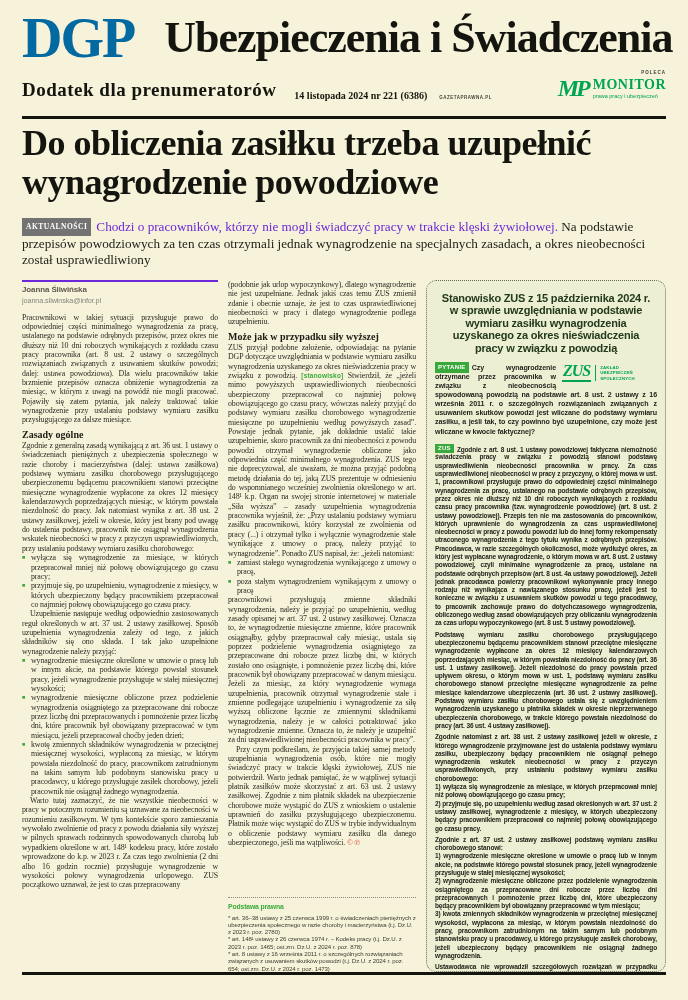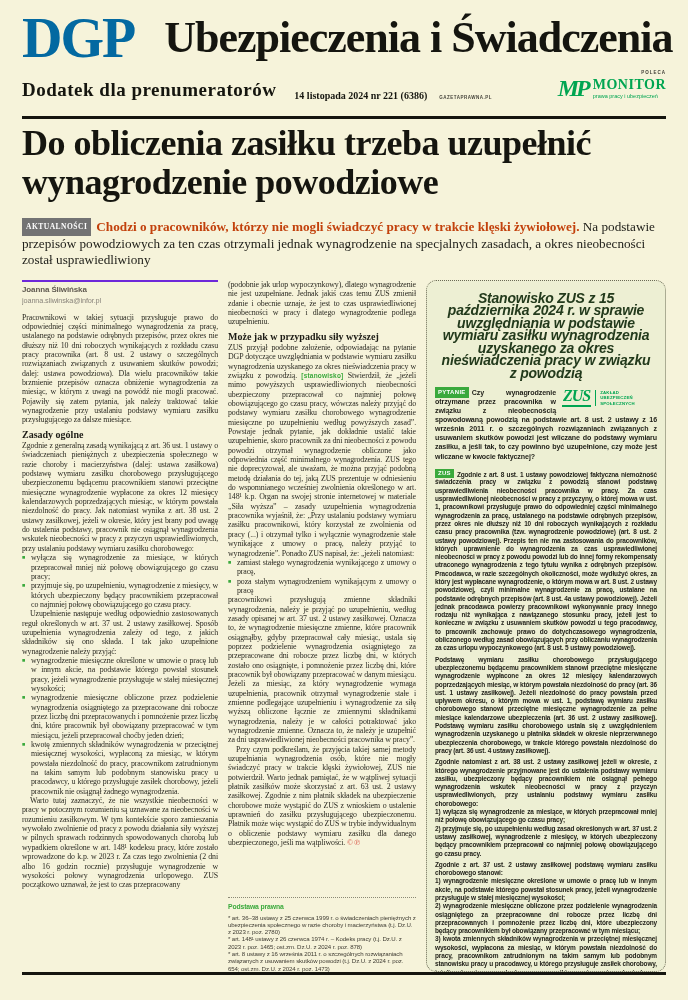--- a/index.html
+++ b/index.html
@@ -51,21 +51,21 @@
     font-weight:700; font-size:36px; line-height:39px;
     letter-spacing:-0.5px; color:#15150f;
   }
   .lede { margin-top:16px; font-size:13.2px; line-height:15.8px; color:#22221c; }
   .kicker-badge {
     display:inline-block; background:#737373; color:#ffffff;
     font-family:Liberation Serif, serif; font-weight:700; font-size:7.5px;
     letter-spacing:0.5px; padding:1px 4px 1.5px; vertical-align:2px; margin-right:5px;
     text-transform:uppercase;
   }
-  .lede-green { color:#c2410c; font-weight:700; }
+  .lede-green { color:#6d28d9; font-weight:400; }
 
   
   .cols { display:flex; gap:10px; margin-top:12px; height:692px; }
   .col { text-align:justify; font-size:7.9px; line-height:9.35px; letter-spacing:-0.12px; }
   .col1 { width:196px; overflow:hidden; }
   .col2 { width:188px; display:flex; flex-direction:column; }
   .col2-body { flex:1 1 auto; overflow:hidden; }
   .byline { border-top:2px solid #6d28d9; padding:3px 0 7px; text-align:left; }
   .author { font-family:"Liberation Sans",sans-serif; font-weight:700; font-size:8px; color:#5f594f; }
   .email { font-family:"Liberation Sans",sans-serif; font-size:7.3px; color:#8a857c; margin-top:2px; }
@@ -82,22 +82,22 @@
   .fn-item { font-family:"Liberation Sans",sans-serif; font-size:6.1px; line-height:7.3px; color:#3f3c33; margin:0 0 2px; letter-spacing:-0.1px; }
 
   
   .zus-box {
     width:240px; height:692px; box-sizing:border-box;
     border:1.5px dotted #6b6a55; border-radius:10px;
     background:#edefd3; padding:9px 8px; overflow:hidden;
     font-family:"Liberation Sans",sans-serif; text-align:justify;
   }
   .zus-box-title {
-    text-align:center; font-weight:700; font-size:14px; line-height:12.5px;
-    color:#233a1c; letter-spacing:-0.2px; margin:2px 4px 8px;font-style:italic;
+    text-align:center; font-weight:700; font-size:11px; line-height:12.5px;
+    color:#233a1c; letter-spacing:-0.2px; margin:2px 4px 8px;
   }
   .sb-tag {
     display:inline-block; background:#3aa93c; color:#fff; font-weight:700;
     font-size:6px; padding:0.5px 3px 1px; margin-right:3px; vertical-align:1px;
     letter-spacing:0.3px; text-transform:uppercase;
   }
   .question { font-weight:700; font-size:7.1px; line-height:9.1px; color:#1f1f18; letter-spacing:-0.1px; margin-bottom:7px; }
   .zus-logo { float:right; width:95px; margin:1px 0 3px 6px; display:flex; align-items:center; }
   .zus-monogram {
     color:#00a551; font-family:"Liberation Serif",serif; font-weight:800; font-style:italic;

